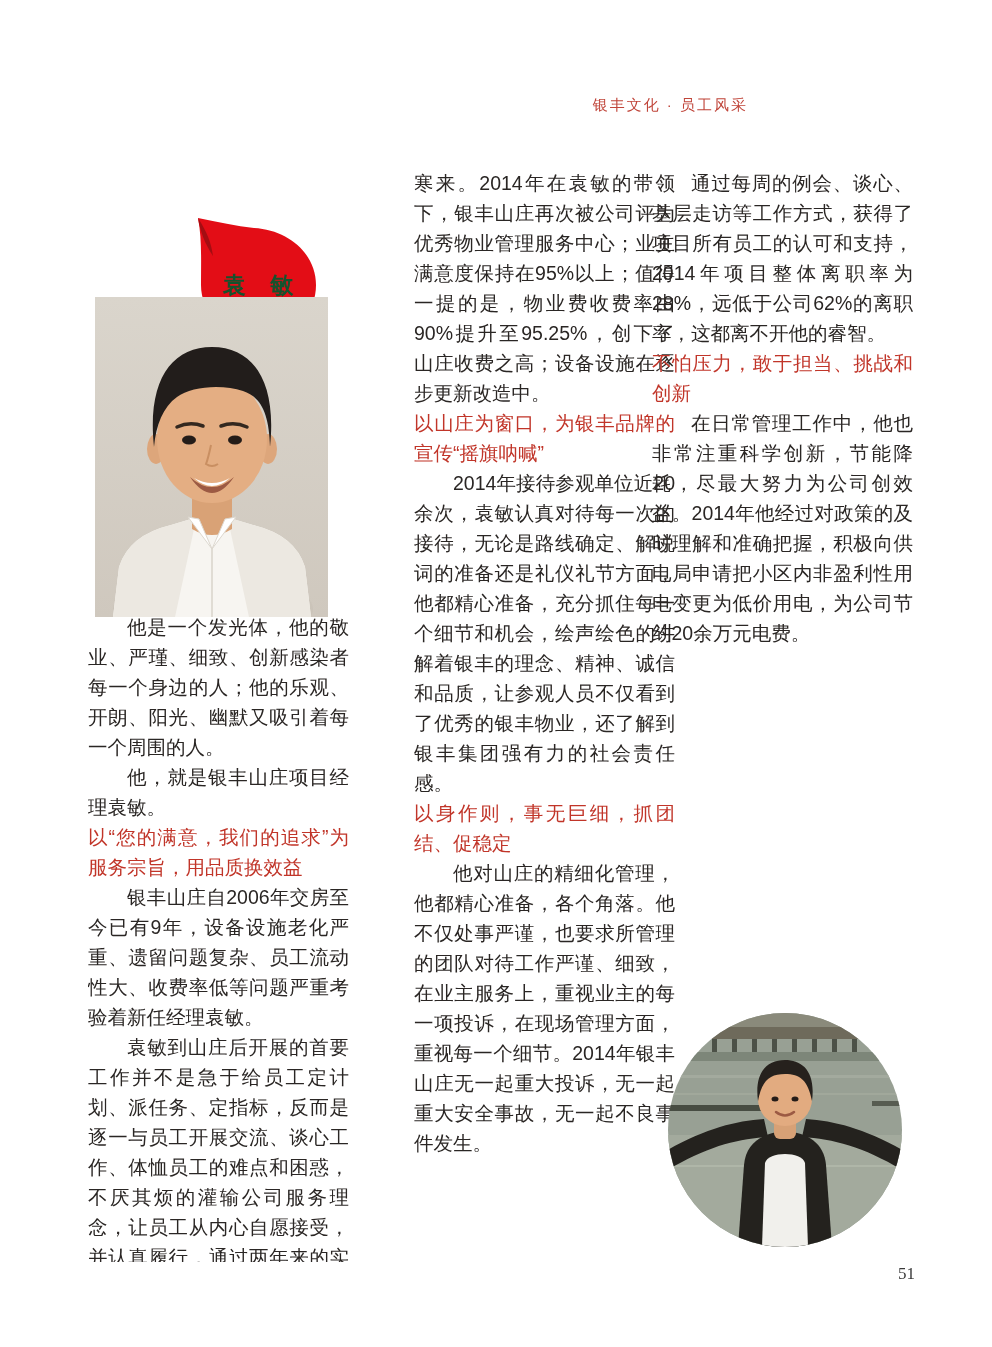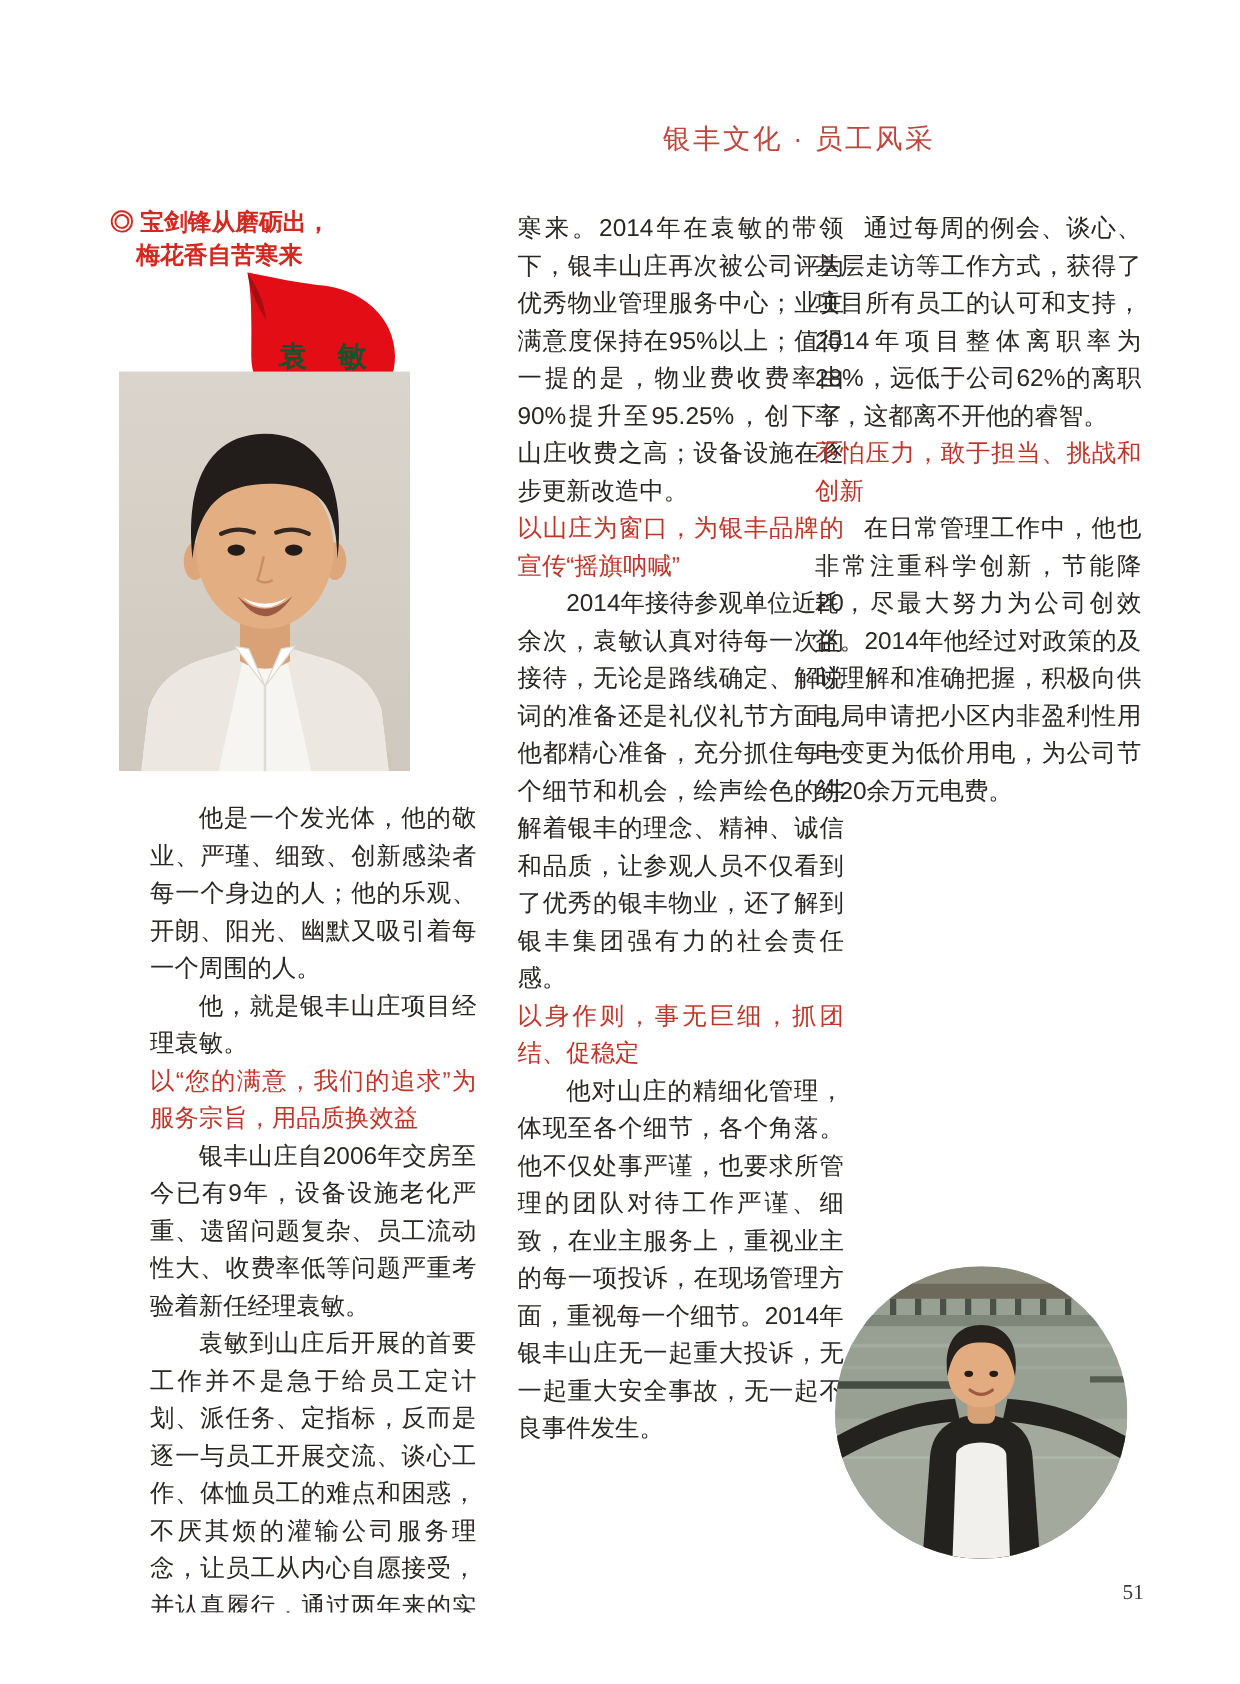--- a/index.html
+++ b/index.html
@@ -10,21 +10,21 @@
     --logo-red:#9c2126;
     --body-ink:#2a2624;
   }
   html,body{margin:0;padding:0;background:#ffffff;}
   body{width:992px;height:1347px;position:relative;font-family:"Liberation Sans",sans-serif;}
   .page{position:absolute;left:0;top:0;width:992px;height:1347px;background:#fff;overflow:hidden;}
 
   
   .section-title{
     position:absolute;top:96px;left:420px;width:328px;text-align:right;
-    font-size:22px;letter-spacing:2px;color:var(--header-red);white-space:nowrap;
+    font-size:15px;letter-spacing:2px;color:var(--header-red);white-space:nowrap;
   }
   .logo{position:absolute;left:758px;top:70px;width:170px;height:70px;}
   .logo .spiral{position:absolute;left:0;top:30px;}
   .logo-text{
     position:absolute;left:32px;top:6px;
     font-family:"DejaVu Serif",serif;font-style:italic;font-weight:bold;
     font-size:44px;letter-spacing:6px;color:var(--logo-red);
     transform:rotate(-1deg);white-space:nowrap;
   }
 
@@ -41,43 +41,39 @@
     color:#14532d;font-weight:bold;font-size:23px;letter-spacing:9px;text-indent:9px;
   }
 
   
   .portrait{position:absolute;left:95px;top:297px;width:233px;height:320px;overflow:hidden;}
   .circle-photo{position:absolute;left:668px;top:1013px;width:234px;height:234px;
     border-radius:50%;overflow:hidden;}
 
   
   .col{position:absolute;width:261px;overflow:hidden;}
-  .col-left{left:88px;top:640px;height:650px;margin-left:32px;}
+  .col-left{left:88px;top:612px;height:650px;}
   .col-middle{left:368px;top:168px;height:1100px;margin-left:46px;}
   .col-right{left:652px;top:168px;height:850px;}
   .col p{margin:0;font-size:19.5px;line-height:30px;text-align:justify;color:var(--body-ink);}
   .col p.indent{text-indent:2em;}
   .col p.subhead{color:var(--subhead-red);}
 
   .page-number{
     position:absolute;left:898px;top:1264px;width:40px;text-align:left;
     font-family:"Liberation Serif",serif;font-size:17px;color:#3a3a3a;
   }
 </style>
 </head>
 <body>
 
 <div class="page">
 
   <div class="section-title">银丰文化 · 员工风采</div>
 
-  <div class="headline">
-    <div>◎ 宝剑锋从磨砺出，</div>
-    <div class="hl2">梅花香自苦寒来</div>
-  </div>
 
   <div class="bubble">
     <svg width="124" height="142" viewBox="0 0 124 142">
       <path d="M2 4 C22 8 40 12 58 14 C93 16 120 40 120 71 C120 98 101 118 73 124 C67 130 56 135 47 140 C49 133 50 128 50 126 C26 120 5 98 5 71 C5 48 6 24 2 4 Z" fill="#e30d16"></path>
       <path d="M2 4 C11 18 15 28 17 42 C9 30 4 17 2 4 Z" fill="#a40d12"></path>
     </svg>
     <div class="bubble-text">袁 敏</div>
   </div>
 
   <div class="portrait">
@@ -116,21 +112,21 @@
       <p class="body indent">他，就是银丰山庄项目经理袁敏。</p>
       <p class="subhead">以“您的满意，我们的追求”为服务宗旨，用品质换效益</p>
       <p class="body indent">银丰山庄自2006年交房至今已有9年，设备设施老化严重、遗留问题复杂、员工流动性大、收费率低等问题严重考验着新任经理袁敏。</p>
       <p class="body indent">袁敏到山庄后开展的首要工作并不是急于给员工定计划、派任务、定指标，反而是逐一与员工开展交流、谈心工作、体恤员工的难点和困惑，不厌其烦的灌输公司服务理念，让员工从内心自愿接受，并认真履行，通过两年来的实践，取得了良好的效果。</p>
     </div>
   <div class="col col-middle">
       <p class="body">寒来。2014年在袁敏的带领下，银丰山庄再次被公司评为优秀物业管理服务中心；业主满意度保持在95%以上；值得一提的是，物业费收费率由90%提升至95.25%，创下了山庄收费之高；设备设施在逐步更新改造中。</p>
       <p class="subhead">以山庄为窗口，为银丰品牌的宣传“摇旗呐喊”</p>
       <p class="body indent">2014年接待参观单位近20余次，袁敏认真对待每一次的接待，无论是路线确定、解说词的准备还是礼仪礼节方面，他都精心准备，充分抓住每一个细节和机会，绘声绘色的讲解着银丰的理念、精神、诚信和品质，让参观人员不仅看到了优秀的银丰物业，还了解到银丰集团强有力的社会责任感。</p>
       <p class="subhead">以身作则，事无巨细，抓团结、促稳定</p>
-      <p class="body indent">他对山庄的精细化管理，体现至各个细节，各个角落。他不仅处事严谨，也要求所管理的团队对待工作严谨、细致，在业主服务上，重视业主的每一项投诉，在现场管理方面，重视每一个细节。2014年银丰山庄无一起重大投诉，无一起重大安全事故，无一起不良事件发生。</p>
+      <p class="body indent">他对山庄的精细化管理，他都精心准备，各个角落。他不仅处事严谨，也要求所管理的团队对待工作严谨、细致，在业主服务上，重视业主的每一项投诉，在现场管理方面，重视每一个细节。2014年银丰山庄无一起重大投诉，无一起重大安全事故，无一起不良事件发生。</p>
     </div>
   <div class="col col-right">
       <p class="body indent">通过每周的例会、谈心、基层走访等工作方式，获得了项目所有员工的认可和支持，2014年项目整体离职率为28%，远低于公司62%的离职率，这都离不开他的睿智。</p>
       <p class="subhead">不怕压力，敢于担当、挑战和创新</p>
       <p class="body indent">在日常管理工作中，他也非常注重科学创新，节能降耗，尽最大努力为公司创效益。2014年他经过对政策的及时理解和准确把握，积极向供电局申请把小区内非盈利性用电变更为低价用电，为公司节约20余万元电费。</p>
     </div>
 
   <div class="circle-photo">
     <svg width="234" height="234" viewBox="0 0 234 234">
       <rect width="234" height="234" fill="#98a094"></rect>

